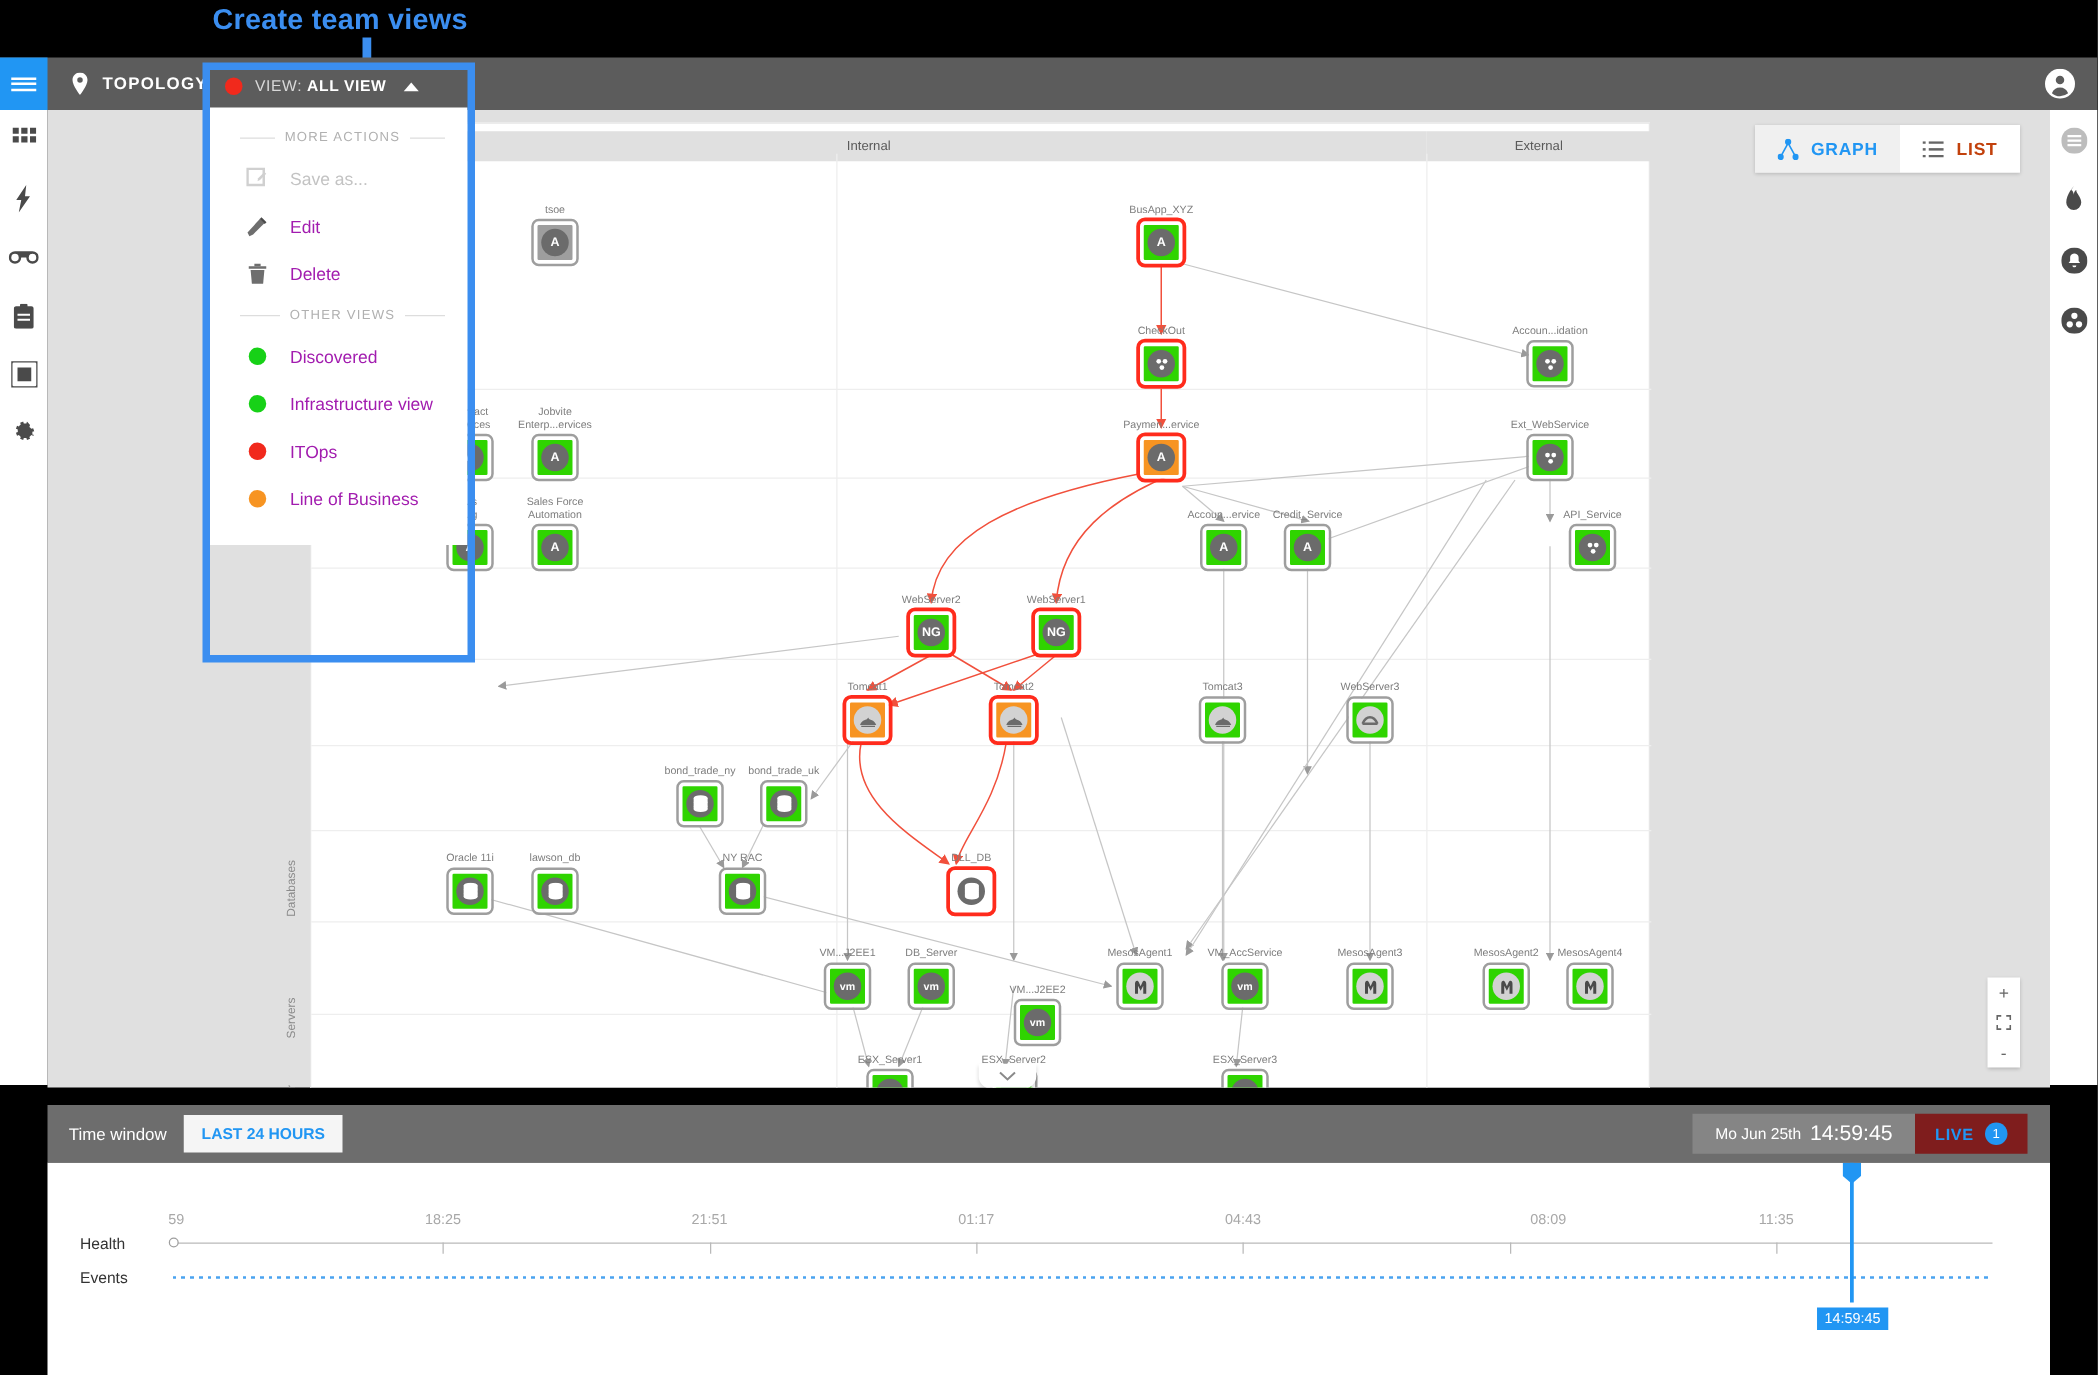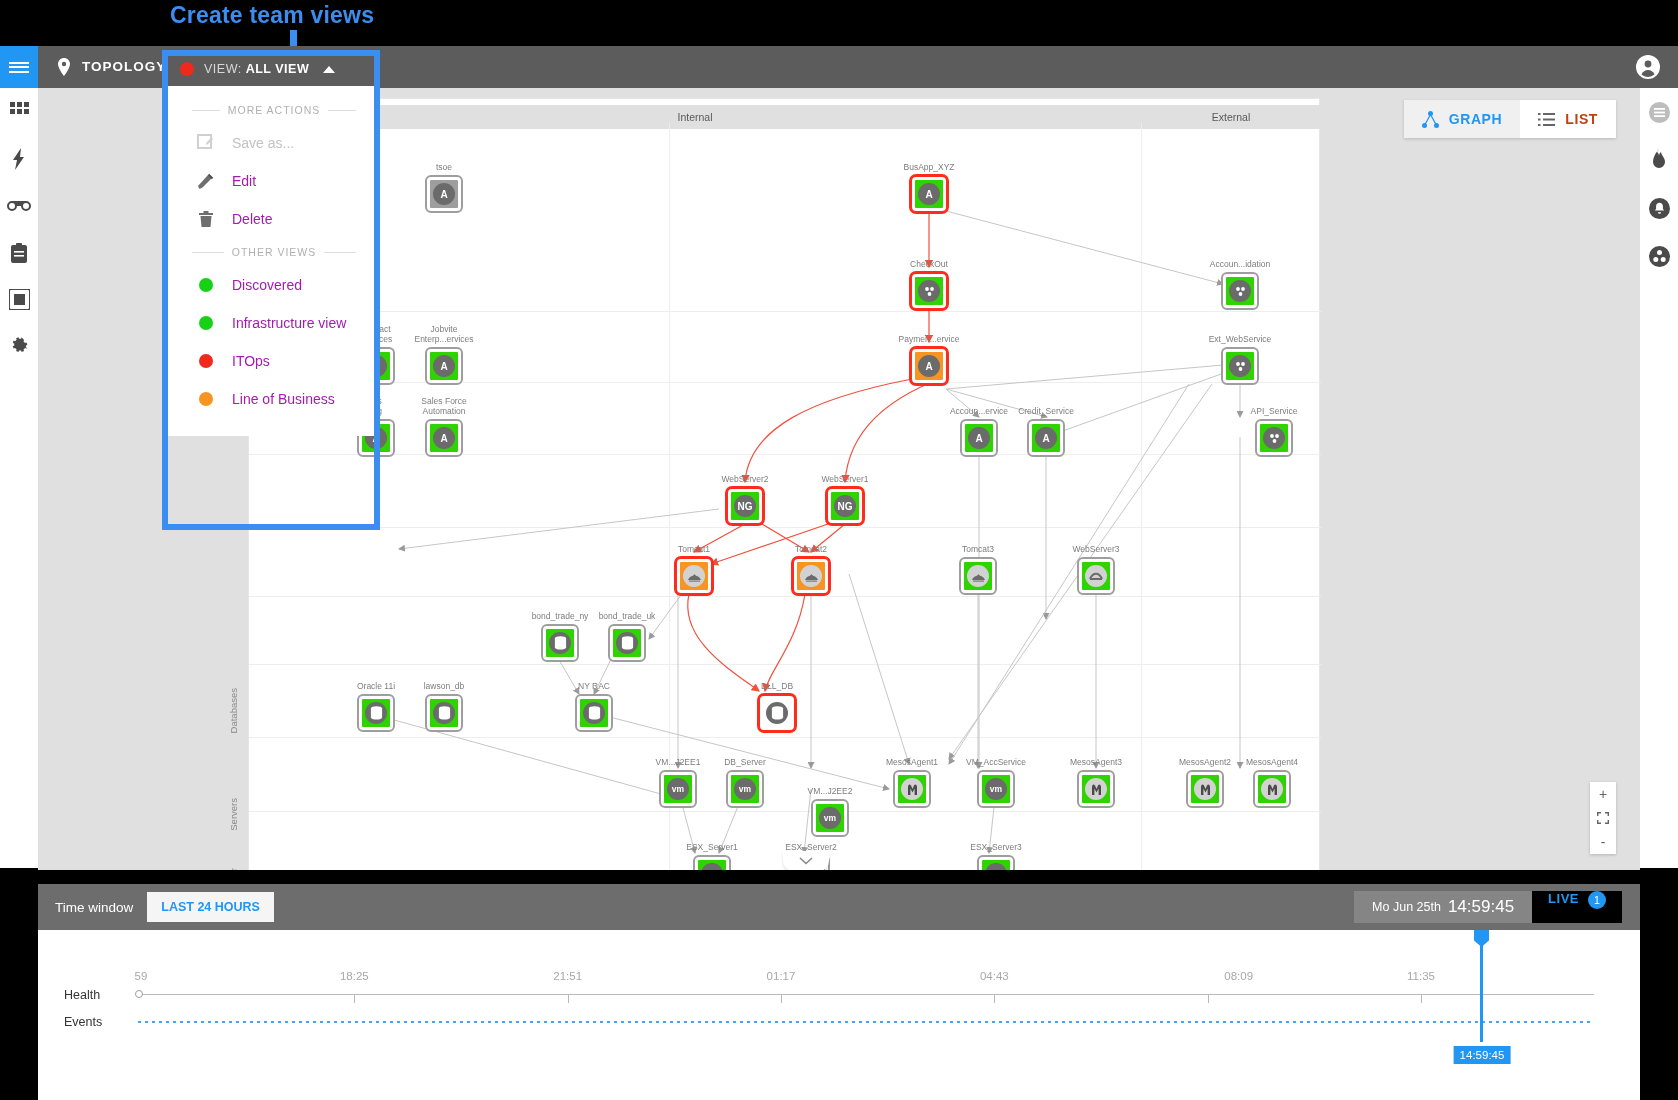--- a/index.html
+++ b/index.html
@@ -166,21 +166,21 @@
     font-size: 12.5px; font-weight: bold; padding: 8px 14px; cursor: pointer;
   }
   .tw-right { margin-left:auto; display:flex; align-items:center; height:100%; }
   .tw-time {
     background:#858585; color:#fff; padding: 0 18px; height: 32px;
     display:flex; align-items:center; gap:7px;
   }
   .tw-time .d { font-size: 12.5px; }
   .tw-time .t { font-size: 17px; }
   .tw-live {
-    background:#000000; height: 32px; display:flex; gap:9px;
+    background:#7f1d1d; height: 32px; display:flex; align-items:center; gap:9px;
     padding: 0 16px; margin-right: 18px; cursor:pointer;
   }
   .tw-live .lbl { color:#2196f3; font-size:13px; font-weight:bold; letter-spacing:.5px; }
   .tw-live .badge {
     width:18px; height:18px; border-radius:50%; background:#2196f3; color:#fff;
     font-size:10.5px; display:flex; align-items:center; justify-content:center;
   }
 
   
   .timeline {

